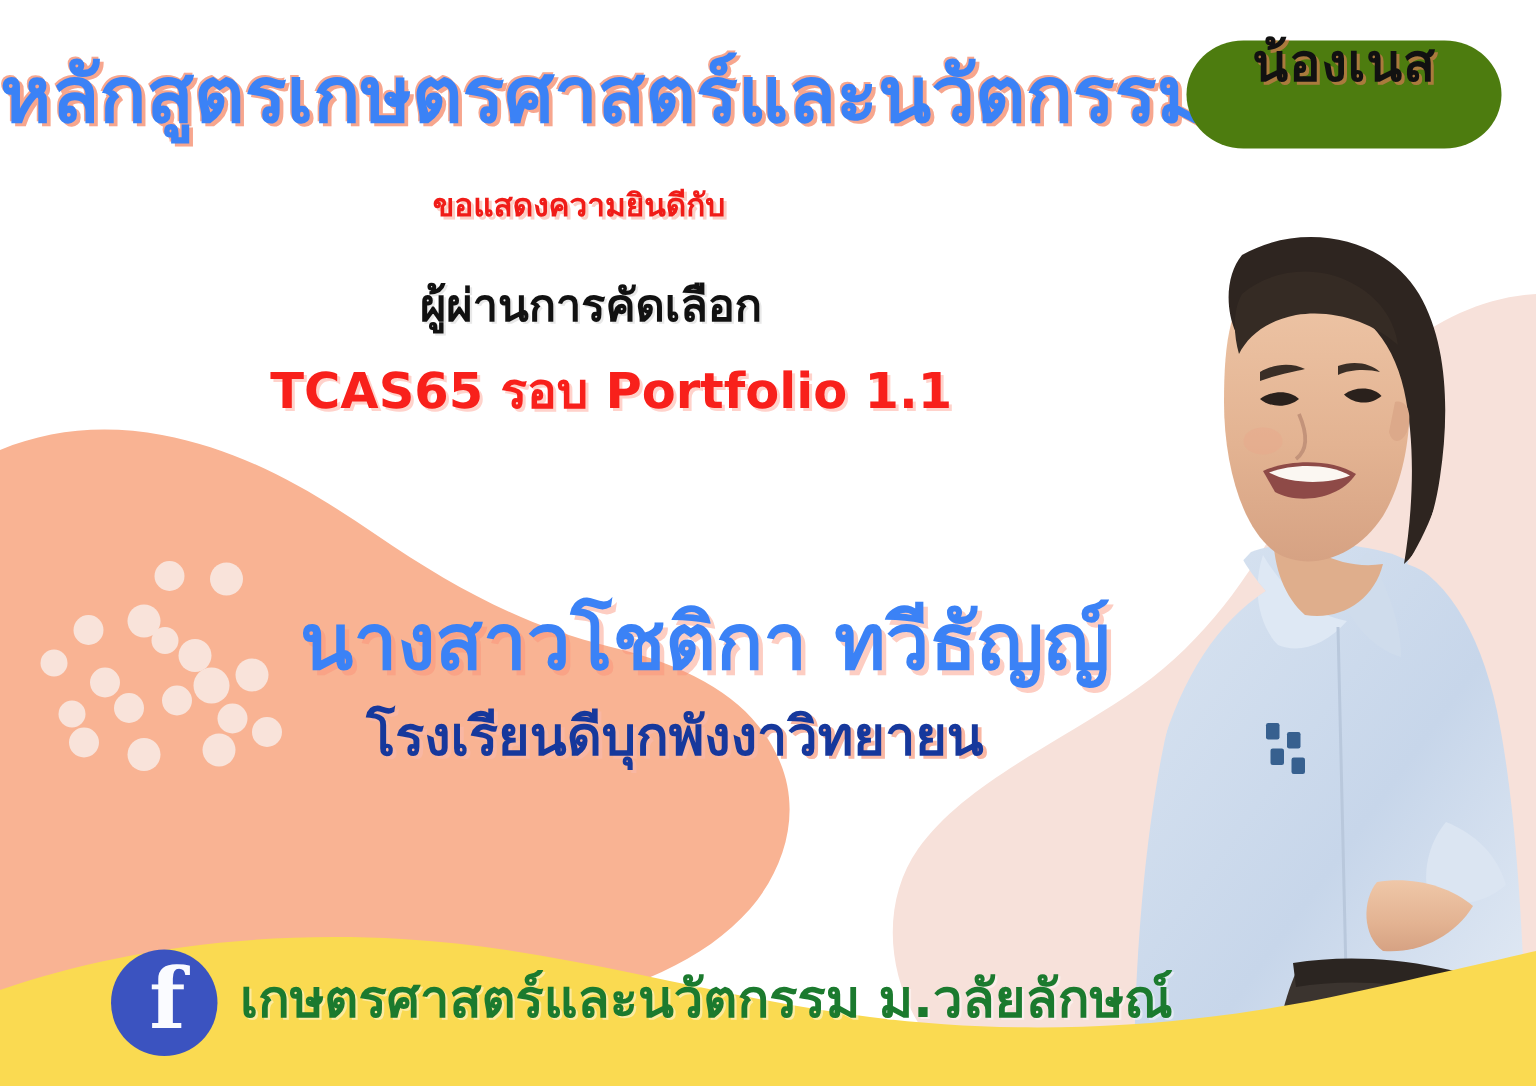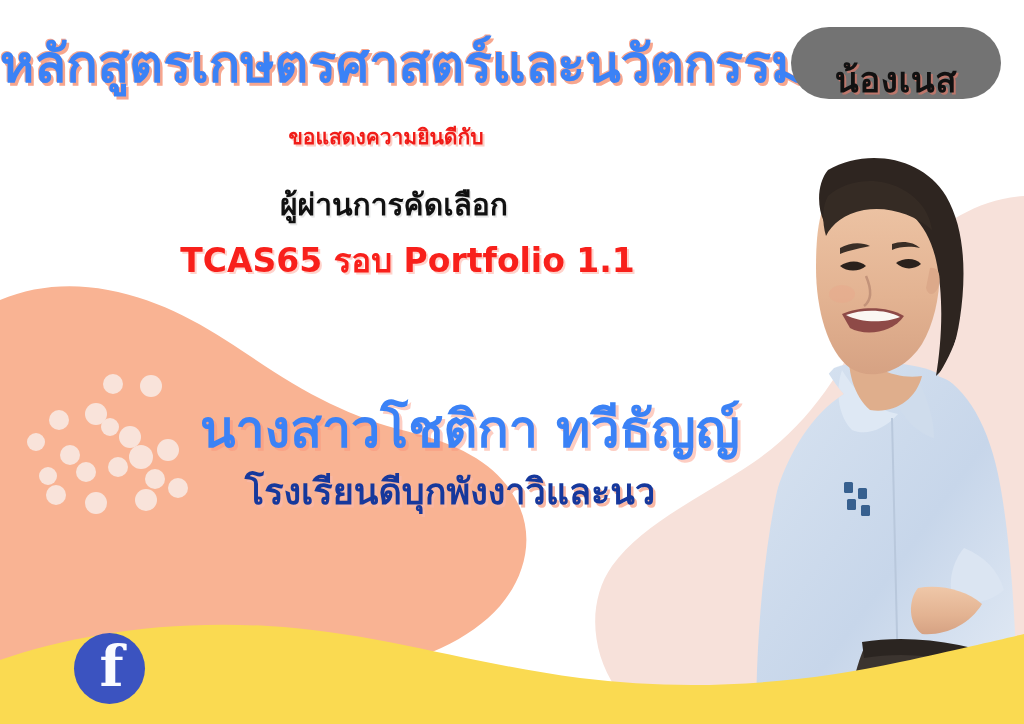--- a/index.html
+++ b/index.html
@@ -33,24 +33,24 @@
     width:308px; height:606px;
     z-index:2;
   }
 
   
   .badge {
     position:absolute;
     left:791px; top:27px;
     width:210px; height:72px;
     border-radius:38px / 36px;
-    background:#737373;
+    background:#4d7c0f;
     z-index:5;
     display:flex;
-    align-items:flex-end;
+    align-items:flex-start;
     justify-content:center;
   }
   .badge-label {
     font-size:35px;
     font-weight:bold;
     color:#111111;
     line-height:1;
     letter-spacing:0.5px;
     text-shadow:2px 2px 0 rgba(248,120,100,0.55);
     white-space:nowrap;
@@ -277,26 +277,27 @@
   <div class="badge">
     <span class="badge-label">น้องเนส</span>
   </div>
 
   <div class="text-col">
     <div class="line t-program">หลักสูตรเกษตรศาสตร์และนวัตกรรม</div>
     <div class="line t-congrats">ขอแสดงความยินดีกับ</div>
     <div class="line t-selected">ผู้ผ่านการคัดเลือก</div>
     <div class="line t-round">TCAS65 รอบ Portfolio 1.1</div>
     <div class="line t-name">นางสาวโชติกา ทวีธัญญ์</div>
-    <div class="line t-school">โรงเรียนดีบุกพังงาวิและนว</div>
+    <div class="line t-school">โรงเรียนดีบุกพังงาวิทยายน</div>
   </div>
 
   <svg class="footer" viewBox="0 0 1024 112">
     <path fill="#fada51" d="M0,48 C70,24 160,8 268,14 C376,20 470,52 580,66
              C690,80 800,72 900,50 C960,37 998,28 1024,22
              L1024,112 L0,112 Z"></path>
   </svg>
 
   <div class="fb-badge">
     <span class="fb-glyph">f</span>
   </div>
+  <div class="fb-text">เกษตรศาสตร์และนวัตกรรม ม.วลัยลักษณ์</div>
 
 </div>
 
 </body></html>

